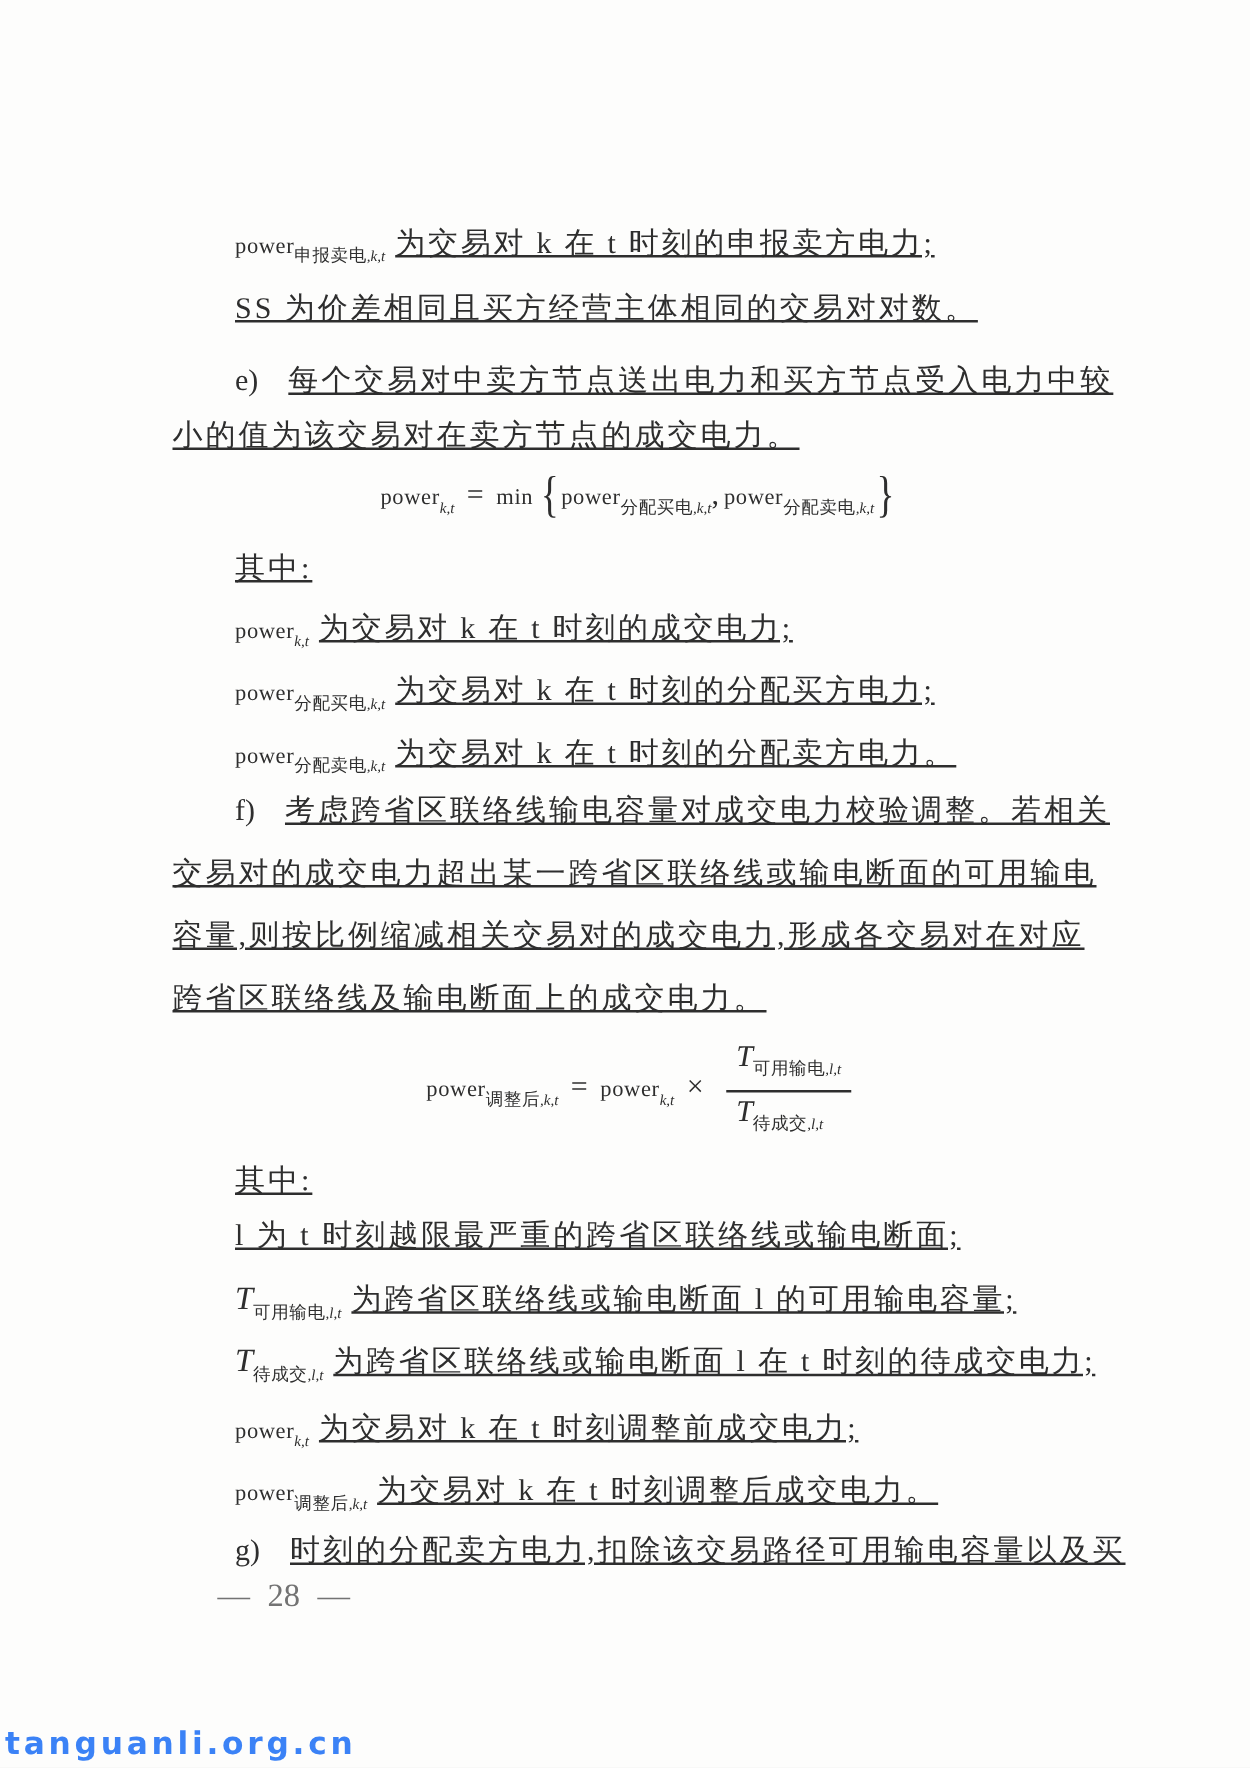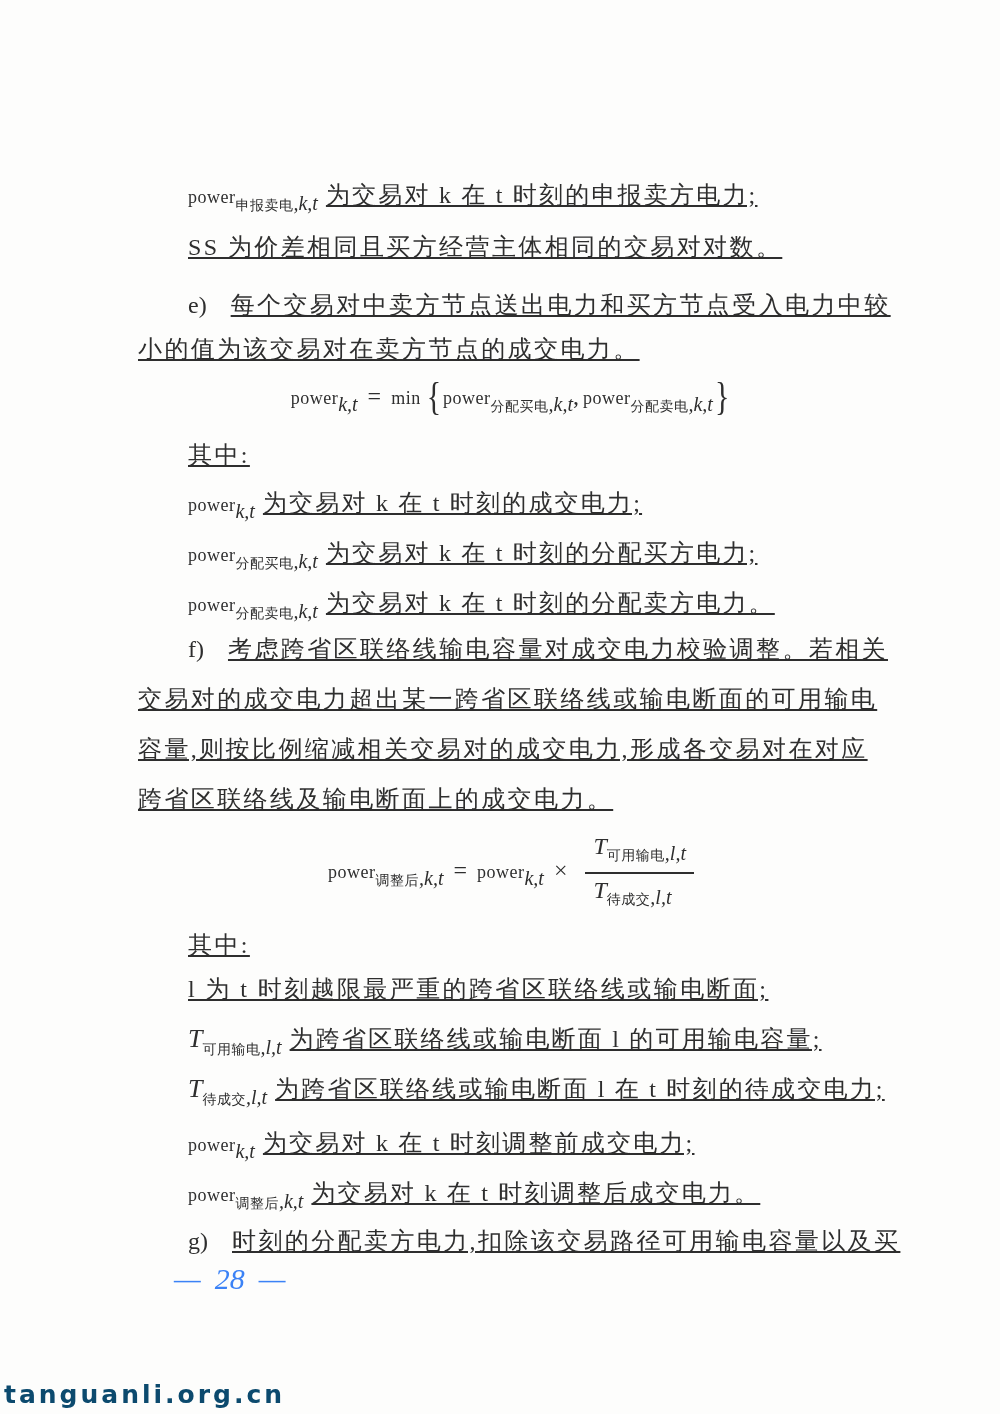--- a/index.html
+++ b/index.html
@@ -17,44 +17,44 @@
     position:absolute;left:0;width:746px;
     font-size:24px;line-height:34px;
     white-space:nowrap;
   }
   .cn{letter-spacing:2.4px;text-decoration:underline;}
   .indent{padding-left:50px;}
   .marker{display:inline-block;margin-right:24px;font-family:"Liberation Serif",serif;letter-spacing:0;}
   .rm{font-family:"Liberation Serif","DejaVu Serif",serif;letter-spacing:0.5px;font-size:18px;}
   .sub{font-size:15px;letter-spacing:0;vertical-align:-7px;}
   .sub-cn{font-size:14px;letter-spacing:0.5px;}
-  .sub-it{font-style:italic;font-family:"Liberation Serif",serif;font-size:20px;}
+  .sub-it{font-style:italic;font-family:"Liberation Serif",serif;font-size:12px;}
   .def-text{margin-left:8px;letter-spacing:2.2px;}
   .formula{position:absolute;left:0;width:746px;text-align:center;font-size:24px;}
   .op{margin:0 10px;font-family:"Liberation Serif",serif;}
   .fn{margin-right:4px;}
   .brace{display:inline-block;font-size:30px;transform:scaleY(1.35);vertical-align:-3px;font-weight:400;padding:0 2px;}
   .comma{margin:0 4px 0 0;}
   .ti{font-style:italic;font-family:"Liberation Serif",serif;font-size:26px;}
   .frac{display:inline-block;vertical-align:middle;text-align:left;margin-left:8px;}
   .frac .num,.frac .den{display:block;font-size:22px;line-height:32px;padding:0 8px;}
   .frac .den{border-top:2px solid #2e2e2e;}
   .frac .ti{font-size:24px;}
   .frac .sub{font-size:13px;vertical-align:-6px;}
   .fx-part{display:inline-block;vertical-align:middle;}
   .footer{
     position:absolute;left:160px;top:1262px;
-    font-size:30px;letter-spacing:0;color:#3b82f6;font-style:italic;
+    font-size:26px;letter-spacing:0;color:#737373;
   }
   .footer .dash{margin:0 14px;}
   .watermark{
     position:absolute;left:4px;top:1380px;
     font-family:"DejaVu Sans","Liberation Sans",sans-serif;
     font-weight:bold;font-size:25px;letter-spacing:3px;
-    color:#0c4a6e;
+    color:#3b82f6;
     text-align:center;
   }
 </style>
 </head>
 <body>
 
 <div class="page">
   <div class="content">
 
     <div class="line indent" style="top:178px">

